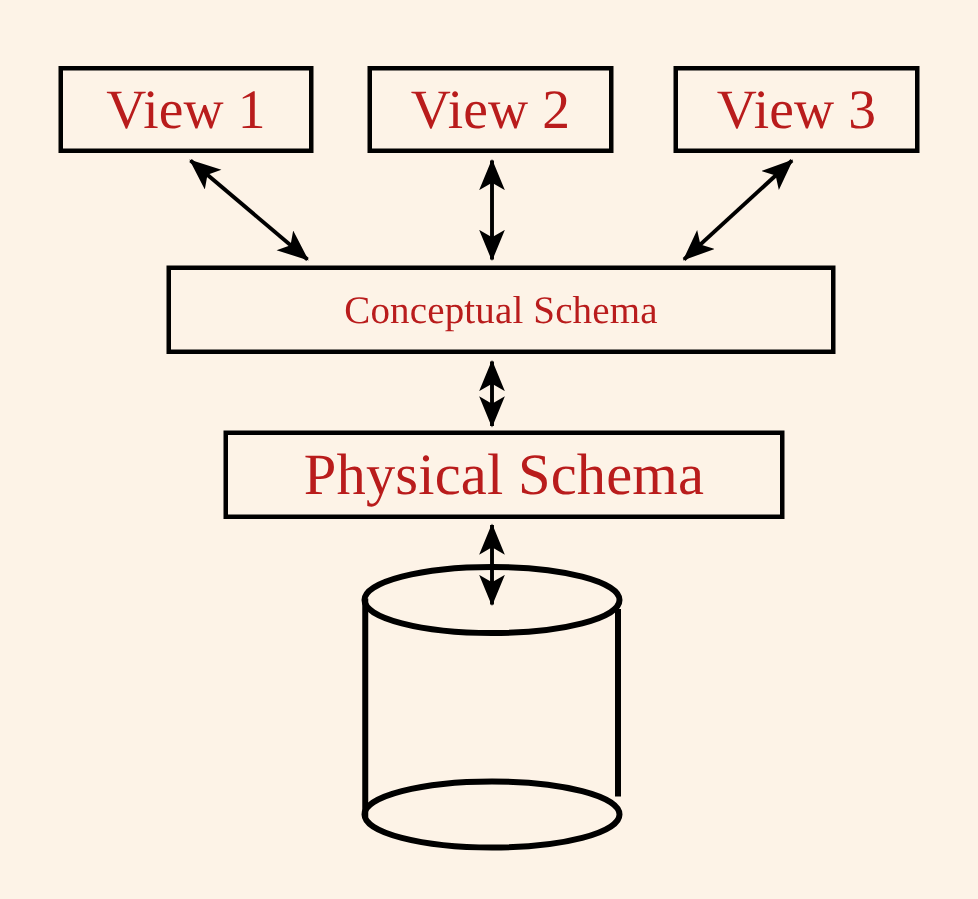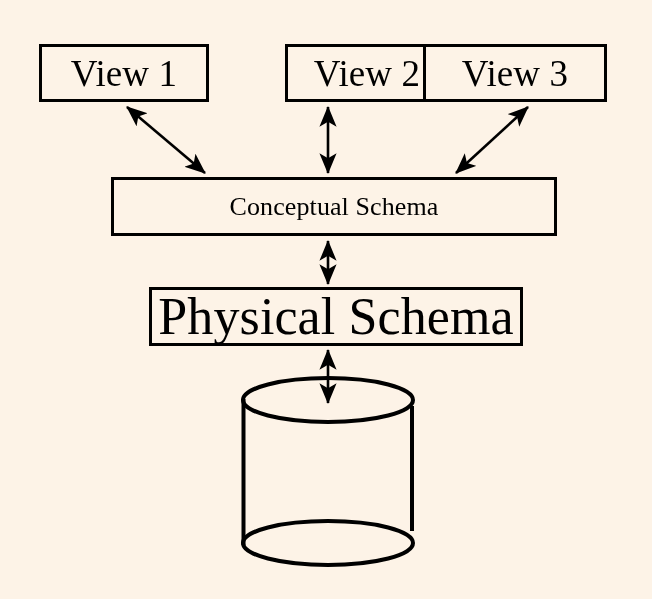--- a/index.html
+++ b/index.html
@@ -29,45 +29,45 @@
     display: block;
   }
   .node-box {
     position: absolute;
     box-sizing: border-box;
     border: 3.5px solid #000000;
     background: #fdf3e7;
     display: flex;
     align-items: center;
     justify-content: center;
-    color: #000000;
+    color: #b91c1c;
     line-height: 1;
     white-space: nowrap;
   }
   .node-label {
     display: block;
     font-family: "Liberation Serif", "DejaVu Serif", serif;
     font-weight: 400;
     letter-spacing: 0.1px;
   }
   
   #view-1-box { left: 39px;  top: 44px;  width: 170px; height: 58px; }
-  #view-2-box { left: 245px; top: 44px;  width: 164px; height: 58px; margin-left: 40px; }
-  #view-3-box { left: 423px; top: 44px;  width: 184px; height: 58px; }
+  #view-2-box { left: 245px; top: 44px;  width: 164px; height: 58px; }
+  #view-3-box { left: 449px; top: 44px;  width: 164px; height: 58px; }
   #view-1-box .node-label,
   #view-2-box .node-label,
   #view-3-box .node-label { font-size: 37px; }
 
   
   #conceptual-schema-box { left: 111px; top: 177px; width: 446px; height: 59px; }
   #conceptual-schema-box .node-label { font-size: 26px; }
 
   
   #physical-schema-box { left: 149px; top: 287px; width: 374px; height: 59px; }
-  #physical-schema-box .node-label { font-size: 52px; }
+  #physical-schema-box .node-label { font-size: 39px; }
 </style>
 </head>
 <body>
 
 <div id="diagram-root">
 
   <svg id="diagram-svg" viewBox="0 0 652 599" xmlns="http://www.w3.org/2000/svg">
 
     <defs>
       <marker id="arrowhead-end" markerWidth="9" markerHeight="9" refX="7.6" refY="3.3" orient="auto" markerUnits="strokeWidth">

